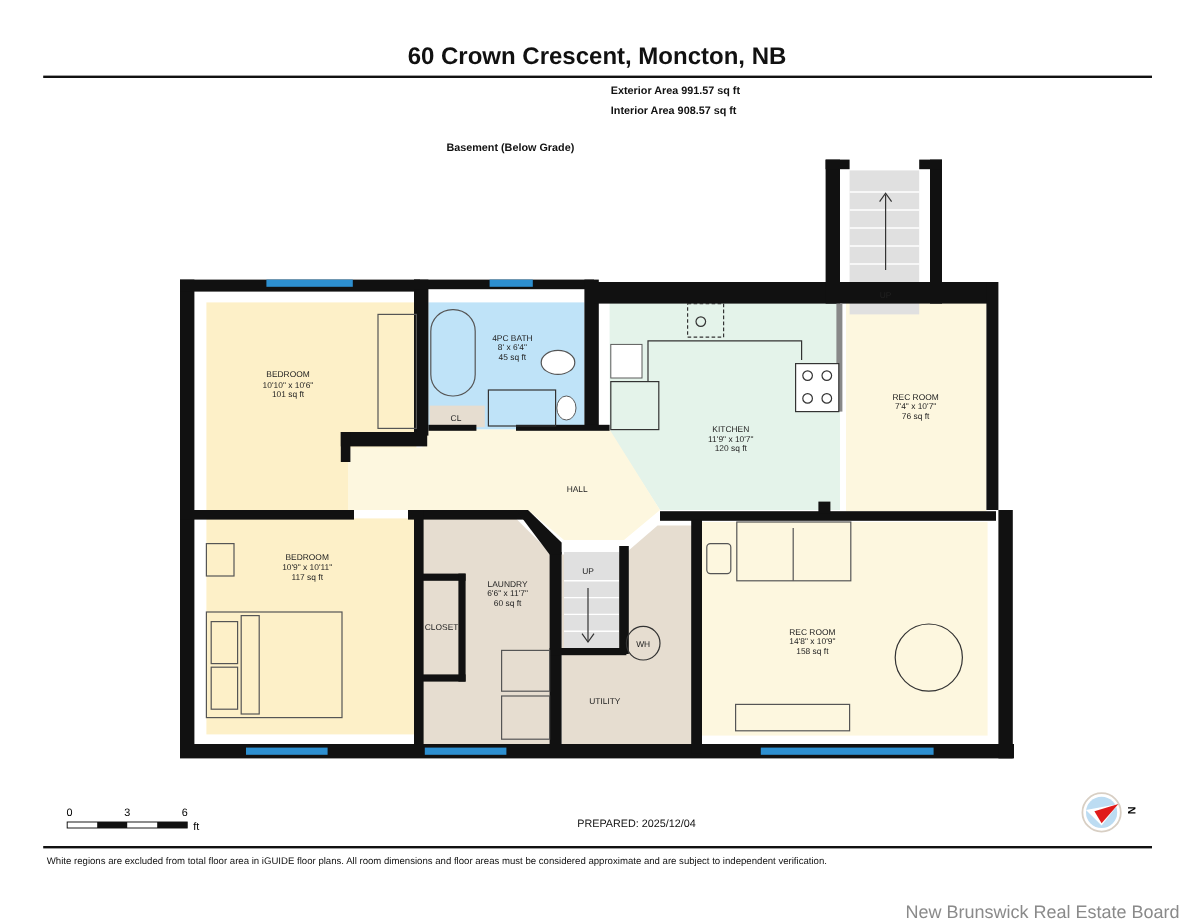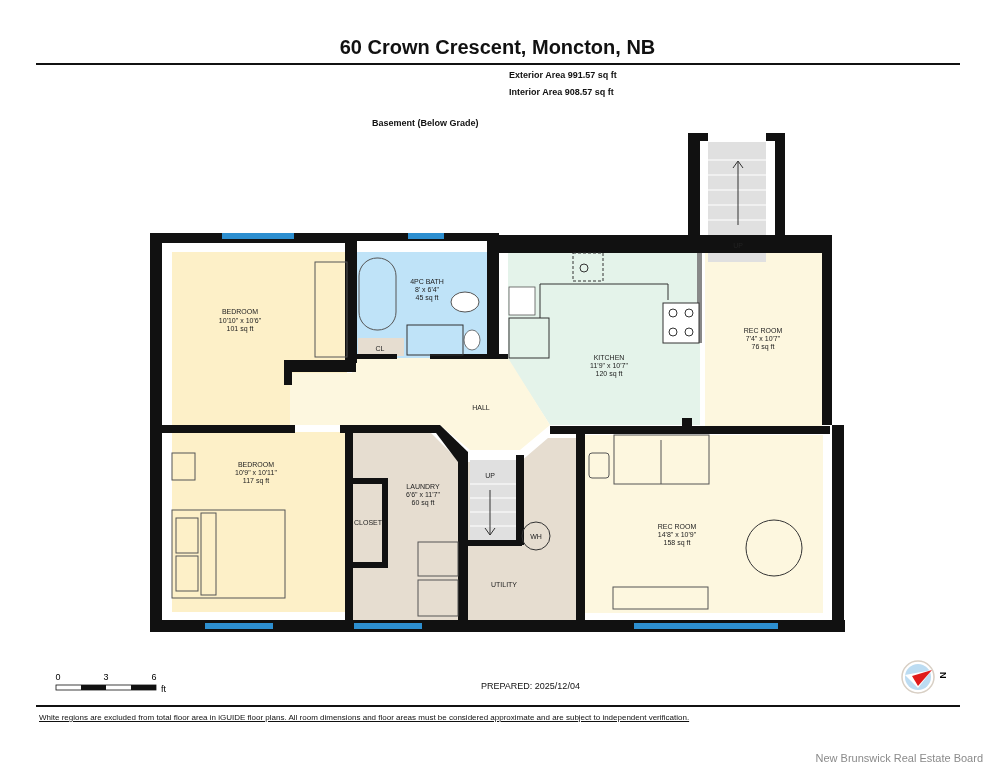--- a/index.html
+++ b/index.html
@@ -4,22 +4,22 @@
 <style>
   html,body{margin:0;padding:0;background:#fff;}
   body{width:995px;height:768px;position:relative;overflow:hidden;font-family:"Liberation Sans",sans-serif;color:#111;}
   .title{position:absolute;left:0;width:995px;top:36px;text-align:center;font-size:20px;font-weight:bold;}
   .rule{position:absolute;left:36px;width:924px;height:2px;background:#111;}
   .floor-label{position:absolute;left:372px;top:70px;font-size:9px;font-weight:bold;margin-top:48px;}
   .area{position:absolute;left:509px;font-size:9px;font-weight:bold;}
   svg.plan{position:absolute;left:0;top:0;}
   .lbl{font-family:"Liberation Sans",sans-serif;font-size:7px;fill:#222;text-anchor:middle;}
   .prepared{position:absolute;left:449px;top:681px;font-size:9px;padding-left:32px;}
-  .disclaimer{position:absolute;left:39px;top:713px;font-size:8px;text-decoration:underline;}
-  .watermark{position:absolute;right:12px;top:752px;font-size:11px;color:#8a8a8a;}
+  .disclaimer{position:absolute;left:39px;top:713px;font-size:8px;}
+  .watermark{position:absolute;right:12px;top:752px;font-size:15px;color:#8a8a8a;}
 </style>
 </head>
 <body>
 
 <div class="title">60 Crown Crescent, Moncton, NB</div>
 <div class="rule" style="top:63px"></div>
 <div class="floor-label">Basement (Below Grade)</div>
 <div class="area" style="top:70px">Exterior Area 991.57 sq ft</div>
 <div class="area" style="top:87px">Interior Area 908.57 sq ft</div>
 

